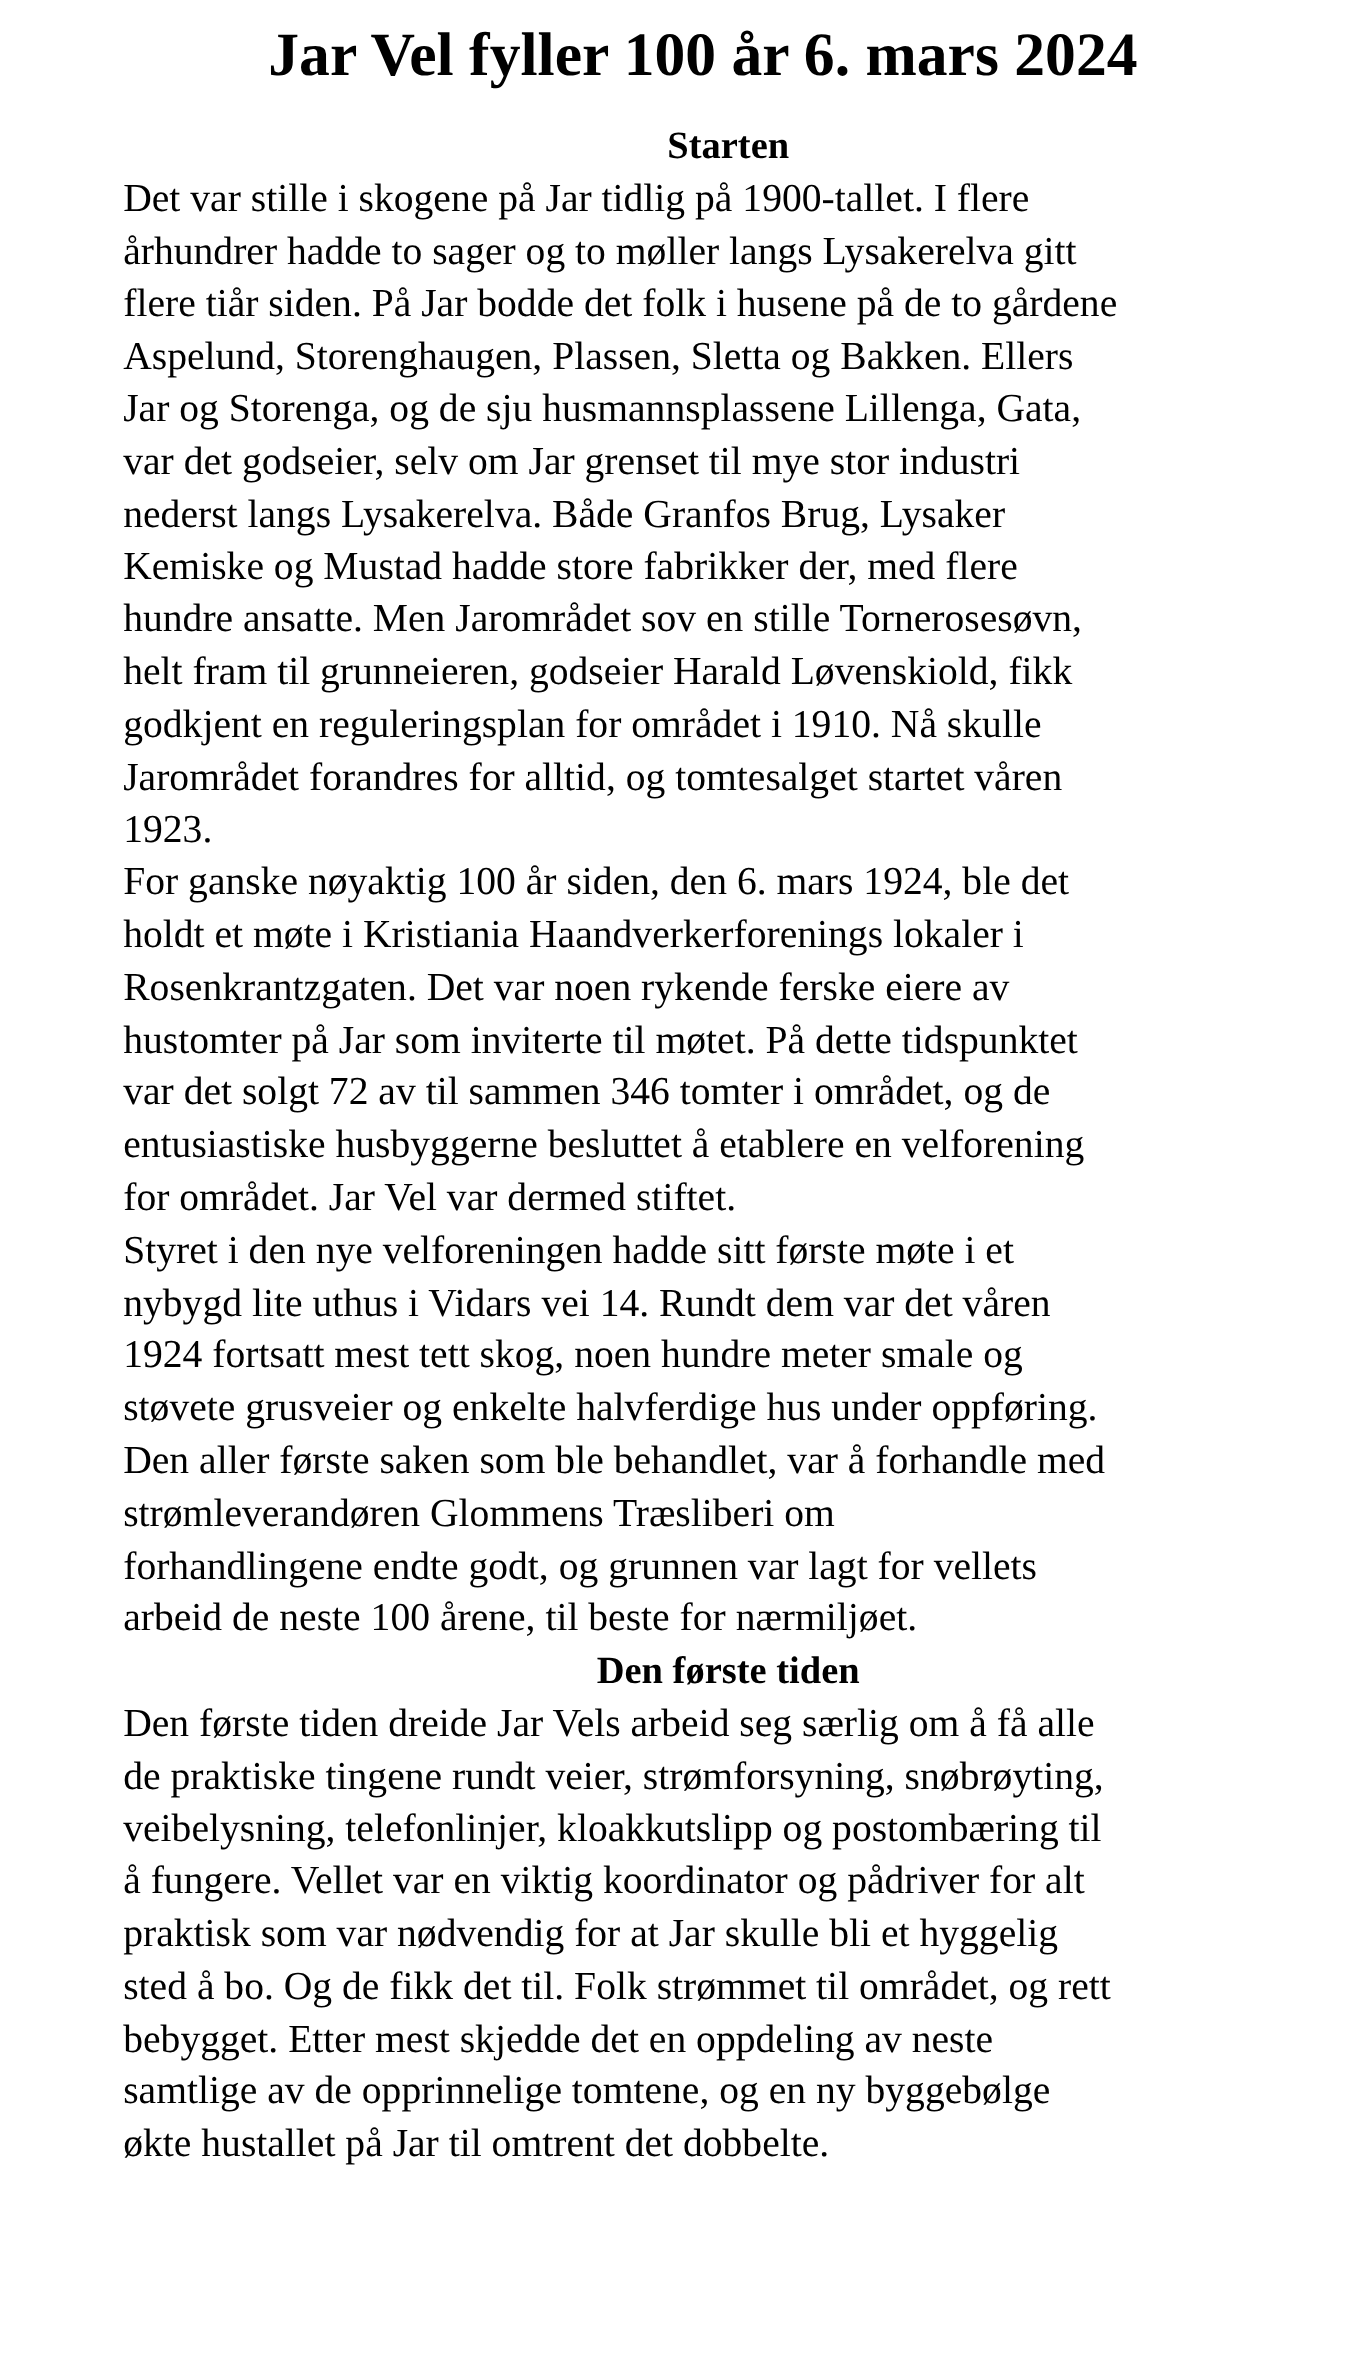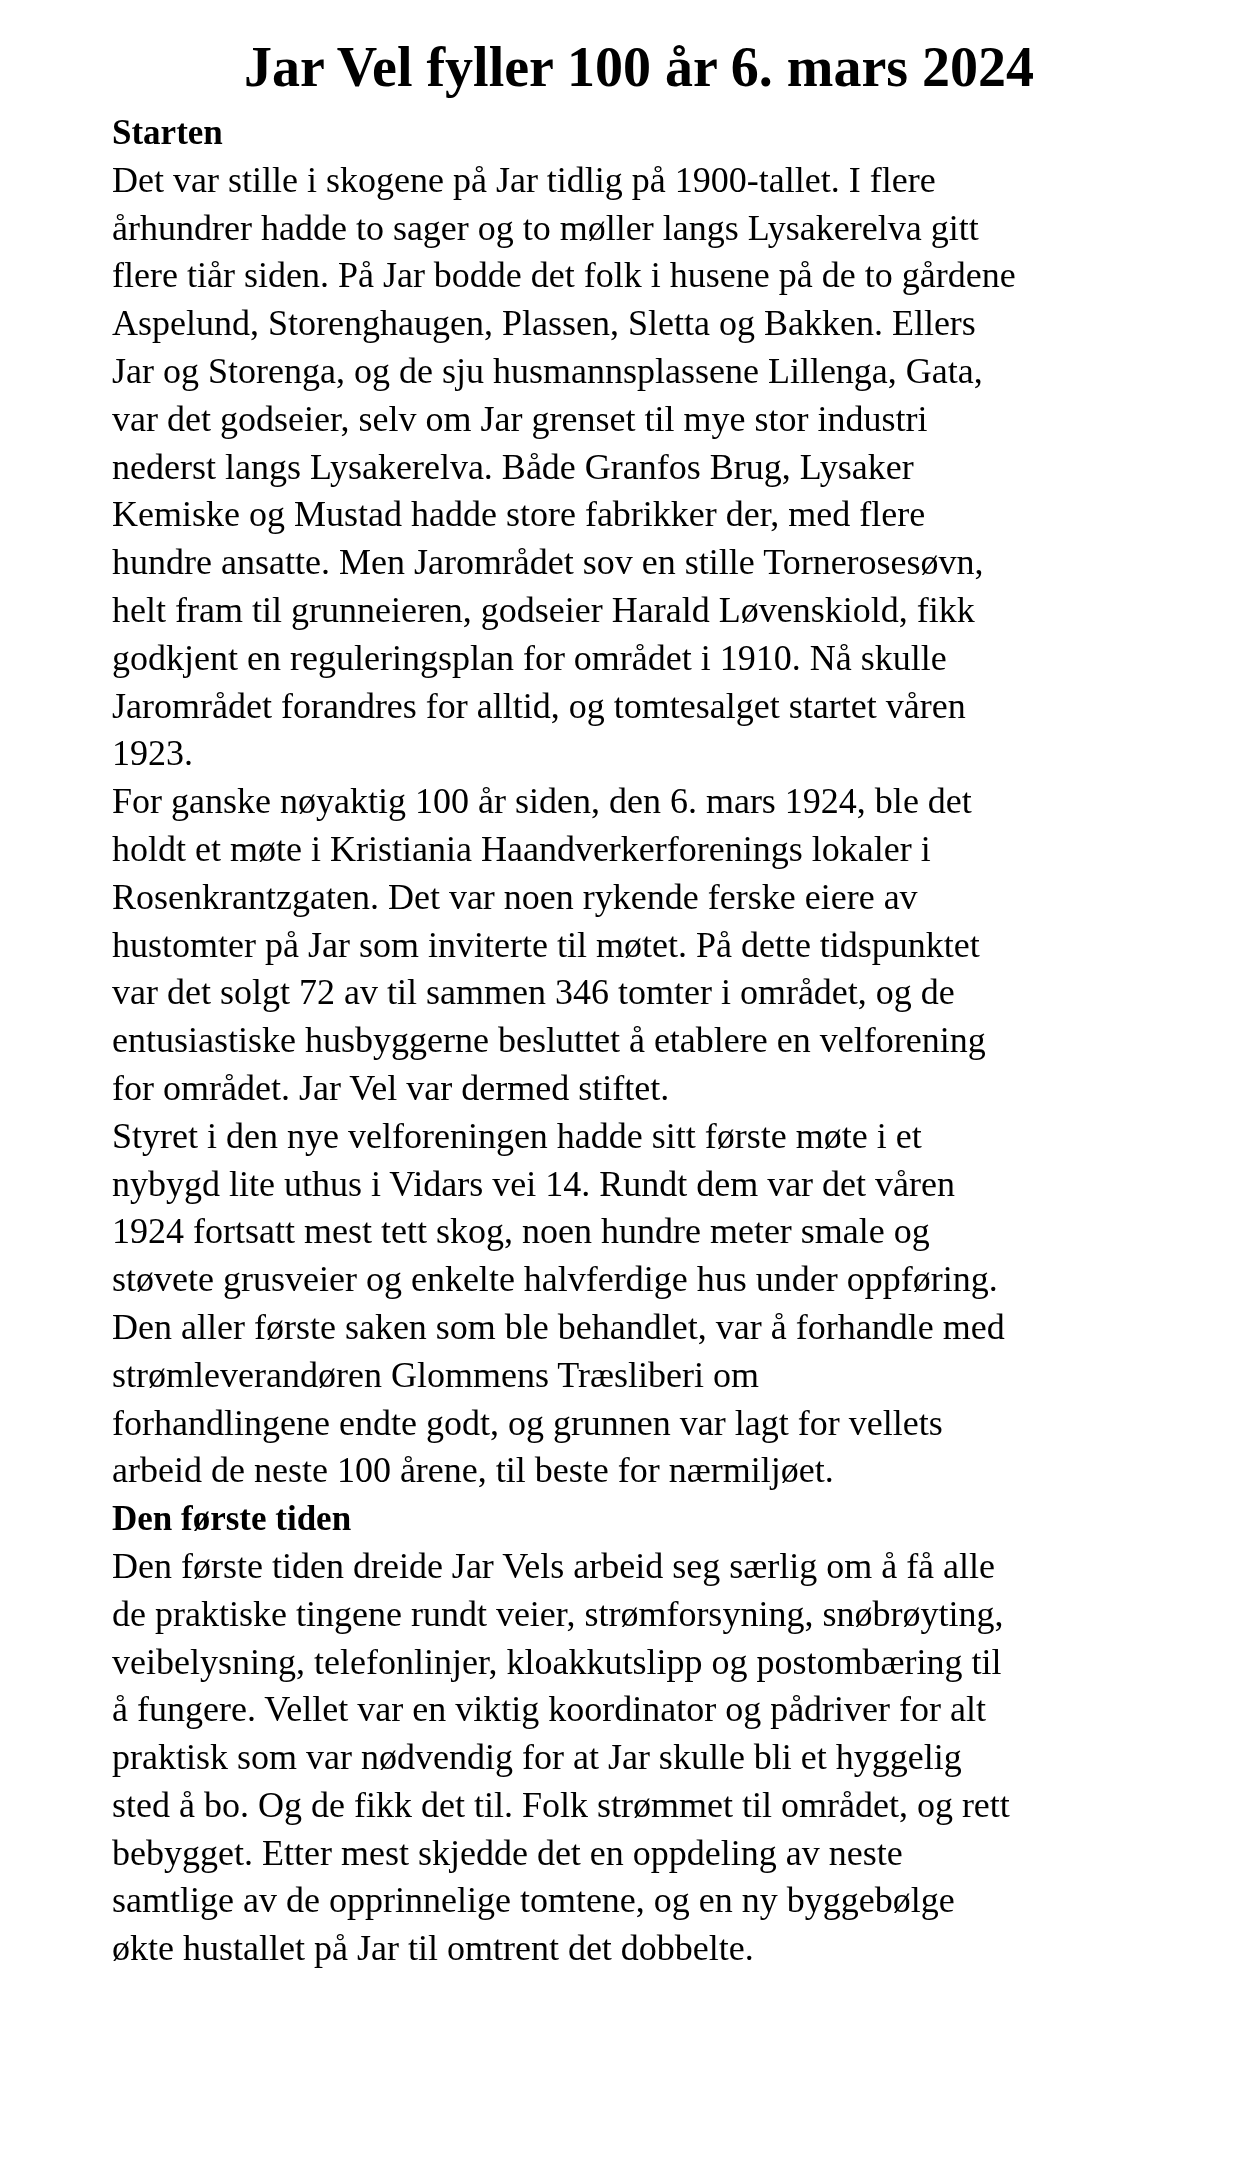--- a/index.html
+++ b/index.html
@@ -3,30 +3,30 @@
 <meta charset="utf-8">
 <style>
   html, body { margin: 0; padding: 0; background: #ffffff; }
   body {
     width: 1242px; height: 2160px; overflow: hidden; position: relative;
     font-family: "Liberation Serif", "DejaVu Serif", serif;
     color: #000000;
   }
   .doc { position: absolute; left: 112px; top: 0; width: 1054px; }
   .title {
-    position: absolute; left: 0; top: 35px; width: 1054px;
+    position: absolute; left: 0; top: 18px; width: 1054px;
     text-align: center; font-weight: bold; font-size: 56px; line-height: 64px;
     white-space: nowrap; margin: 0;
   }
   .block { position: absolute; left: 0; width: 1100px; }
   .line {
     display: block; height: 47.8px; line-height: 47.8px;
     font-size: 36px; white-space: nowrap;
   }
-  .heading { font-weight: bold; font-size: 35px; }
+  .heading { font-weight: bold; font-size: 35px; text-align: center; }
 </style>
 </head>
 <body>
 
 <div class="doc">
   <h1 class="title">Jar Vel fyller 100 år 6. mars 2024</h1>
 
   <div class="block" style="top:109px;">
     <span class="line heading">Starten</span>
     <div>

